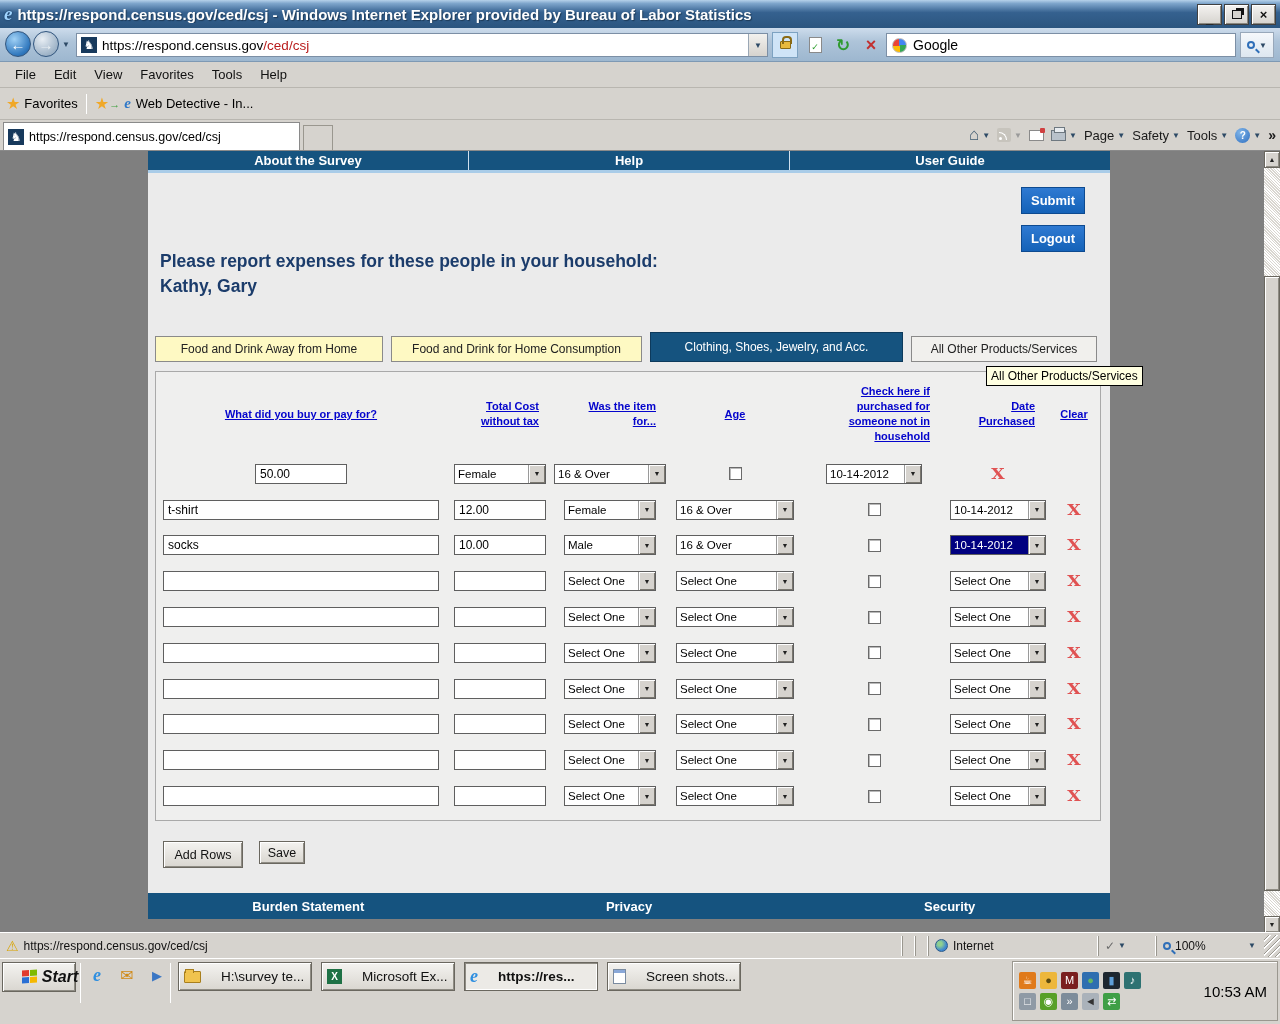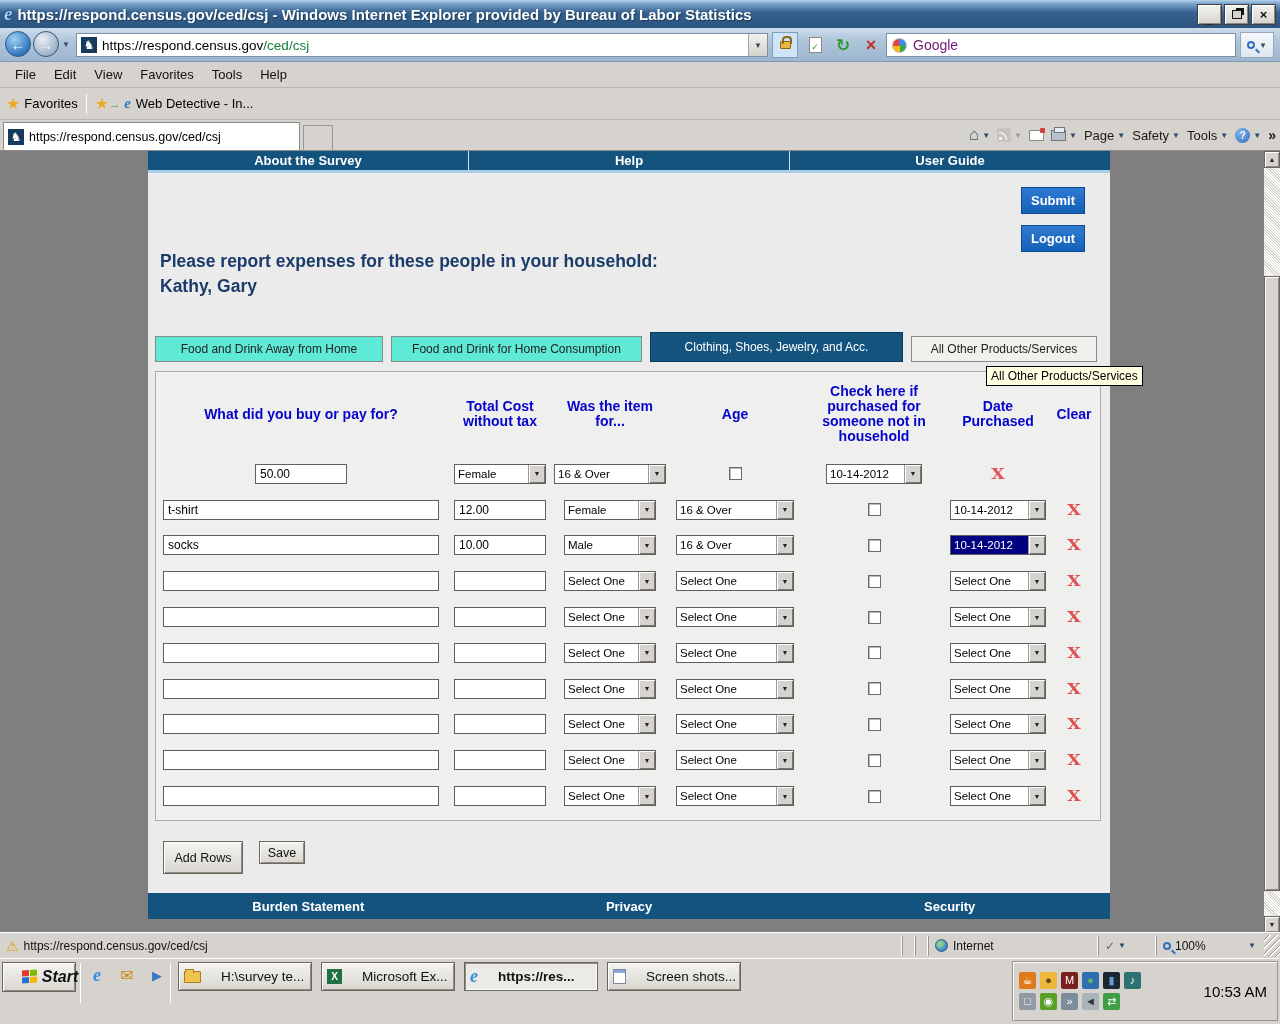--- a/index.html
+++ b/index.html
@@ -31,40 +31,40 @@
   #back-btn { left:5px; top:3px; background:radial-gradient(circle at 35% 30%,#9fd0f5,#2f77bd 70%,#205a96); }
   #fwd-btn { left:33px; top:3px; background:radial-gradient(circle at 35% 30%,#e8eef4,#9fb4c8 70%,#8aa2b8); color:#e8eef2; }
   .mini-caret { font-size:8px; color:#2d4a66; }
   #nav-caret { position:absolute; left:62px; top:12px; }
   #address-box { position:absolute; left:76px; top:5px; width:692px; height:24px; background:#fff;
     border:1px solid #7c8fa5; display:flex; align-items:center; padding-left:4px; }
   #address-box .favicon { margin-right:5px; }
   .favicon { width:16px; height:16px; background:#17395c; color:#fff; font-size:12px;
     display:inline-flex; align-items:center; justify-content:center; flex:none; }
   .url-domain { color:#000; font-size:13.5px; }
-  .url-path { color:#15803d; font-size:13.5px; }
+  .url-path { color:#b91c1c; font-size:13.5px; }
   #address-drop { margin-left:auto; width:19px; height:22px; background:linear-gradient(180deg,#f2f1ee,#d6d3ce);
     border-left:1px solid #9aa7b5; display:flex; align-items:center; justify-content:center; }
   .tool-sq { position:absolute; top:4px; width:26px; height:26px; display:flex; align-items:center;
     justify-content:center; border:1px solid transparent; }
   #lock-btn { left:772px; background:#cfe4f7; border-color:#7da2c1; }
   .padlock { width:11px; height:8px; background:#e8b93c; border:1px solid #8a6a14; border-radius:1px; position:relative; }
   .padlock::before { content:""; position:absolute; left:1.5px; top:-6px; width:6px; height:6px;
     border:2px solid #8a6a14; border-bottom:none; border-radius:4px 4px 0 0; }
   #compat-btn { left:802px; } #refresh-btn { left:830px; } #stop-btn { left:858px; }
   .page-ic { width:13px; height:16px; background:#fff; border:1px solid #8a8a8a; position:relative;
     display:flex; align-items:flex-end; justify-content:center; color:#2f9f2f; font-size:9px; font-weight:bold; }
   .glyph-refresh { color:#2f9a2f; font-size:17px; font-weight:bold; }
   .glyph-stop { color:#c23030; font-size:18px; font-weight:bold; }
   #search-box { position:absolute; left:886px; top:5px; width:350px; height:24px; background:#fff;
     border:1px solid #7c8fa5; display:flex; align-items:center; padding-left:5px; }
   .g-logo { width:15px; height:15px; border-radius:50%; margin-right:6px;
     background:conic-gradient(#4285f4 0 25%, #34a853 25% 50%, #fbbc05 50% 75%, #ea4335 75% 100%); 
     border:1px solid #bbb; }
-  #search-box .ph { color:#701a75; font-size:14px; }
+  #search-box .ph { color:#000000; font-size:14px; }
   #search-btn { position:absolute; left:1240px; top:4px; width:34px; height:26px;
     background:linear-gradient(180deg,#f5f8fb,#dde7f0); border:1px solid #98a8ba;
     display:flex; align-items:center; justify-content:center; gap:4px; }
   .lens { width:8px; height:8px; border:2px solid #2f6fb8; border-radius:50%; position:relative; }
   .lens::after { content:""; position:absolute; left:6px; top:7px; width:5px; height:2px;
     background:#2f6fb8; transform:rotate(45deg); }
 
   
   .graybar { position:absolute; left:0; width:1280px; background:#d6d3ce; }
   #menubar { top:62px; height:26px; display:flex; align-items:center; padding-left:6px;
@@ -113,35 +113,35 @@
 
   .blue-btn { position:absolute; left:873px; width:64px; height:27px;
     background:linear-gradient(180deg,#2f7ad2,#1462b8); border:1px solid #0d4a90;
     color:#fff; font-weight:bold; font-size:13px; display:flex; align-items:center; justify-content:center; }
   #submit-btn { top:36px; } #logout-btn { top:74px; }
 
   #heading { position:absolute; left:12px; top:98px; color:#1b3c6b; font-weight:bold;
     font-size:17.5px; line-height:25px; }
 
   #cat-tabs { position:absolute; left:7px; top:181px; display:flex; gap:8px; align-items:flex-end; }
-  .cat-tab { height:26px; background:#5eead4; border:1px solid #8a8a8a; display:flex; align-items:center;
+  .cat-tab { height:26px; background:#fef9c3; border:1px solid #8a8a8a; display:flex; align-items:center;
     justify-content:center; font-size:12px; color:#222; }
   .cat-tab.active { height:30px; background:#15537f; color:#fff; border-color:#0d3a5c; }
   .cat-tab.lastgray { background:#f1f0ed; }
 
   #tooltip { position:absolute; left:838px; top:215px; background:#ffffe1; border:1px solid #000;
     font-size:12px; padding:2px 4px; white-space:nowrap; z-index:5; }
 
   #etable { position:absolute; left:7px; top:220px; width:946px; height:450px;
     border:1px solid #a9a9a9; background:#efefee; }
   #thead { display:grid; grid-template-columns:290px 108px 112px 138px 140px 108px 44px;
     height:84px; align-items:center; }
   .th { text-align:center; }
-  .th a { color:#0404cc; font-weight:bold; font-size:14px; 
-    display:inline-block; line-height:15px; }
+  .th a { color:#0404cc; font-weight:bold; font-size:11px; text-decoration:underline;
+    display:inline-block; line-height:15px;text-align:right; }
   .th1 a { max-width:78px; } .th2 a { max-width:92px; } .th4 a { max-width:112px; } .th5 a { max-width:74px; }
   .trow { display:grid; grid-template-columns:290px 108px 112px 138px 140px 108px 44px;
     align-items:center; height:35.8px; }
   .td { display:flex; align-items:center; justify-content:center; }
   .td0 { justify-content:flex-start; }
   .txt { height:20px; border:1px solid #5f5f5f; font-family:"Liberation Sans",sans-serif;
     font-size:12px; padding:1px 4px; background:#fff; }
   .item-input { width:276px; margin-left:7px; }
   .cost-input { width:92px; }
   .sel { display:inline-flex; height:20px; border:1px solid #5f5f5f; background:#fff; }
@@ -152,21 +152,21 @@
     box-shadow:inset 1px 1px 0 #fff, inset -1px -1px 0 #7a776f; }
   .sel-for { width:92px; } .sel-age { width:118px; } .sel-date { width:96px; }
   .chk { appearance:none; -webkit-appearance:none; width:13px; height:13px; background:#fff;
     border:1px solid #6a6a6a; box-shadow:inset 1px 1px 0 #b9b9b9; }
   .xg { color:#e05252; font-weight:bold; font-size:15px; font-family:"DejaVu Serif","Liberation Serif",serif;
     transform:scaleX(1.15); }
 
   .classic-btn { background:linear-gradient(180deg,#f4f3f0,#d9d6d0); border:1px solid #6a675f;
     box-shadow:inset 1px 1px 0 #fff, inset -1px -1px 0 #8f8c84; font-size:12.5px; color:#111;
     display:flex; align-items:center; justify-content:center; }
-  #addrows-btn { position:absolute; left:15px; top:690px; width:80px; height:33px; }
+  #addrows-btn { position:absolute; left:15px; top:690px; width:80px; height:27px; }
   #save-btn { position:absolute; left:111px; top:690px; width:46px; height:23px; }
 
   #page-footer { position:absolute; left:0; top:742px; width:962px; height:26px; background:#15537f;
     display:flex; }
   .foot-cell { flex:1; color:#fff; font-weight:bold; font-size:13px; display:flex;
     align-items:center; justify-content:center; }
 
   
   #vscroll { position:absolute; right:0; top:0; width:16px; height:782px;
     background:repeating-linear-gradient(45deg,#fff 0 1px,#d9d6d0 1px 2px); }

